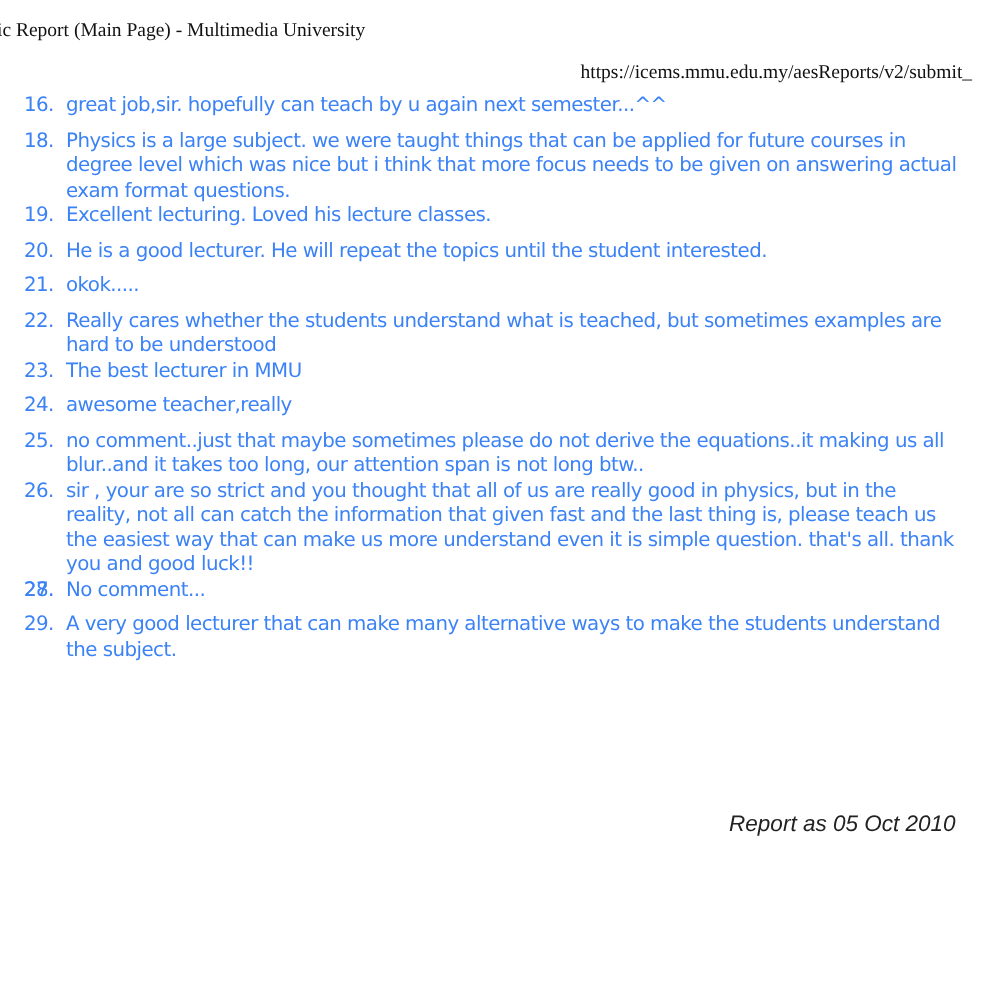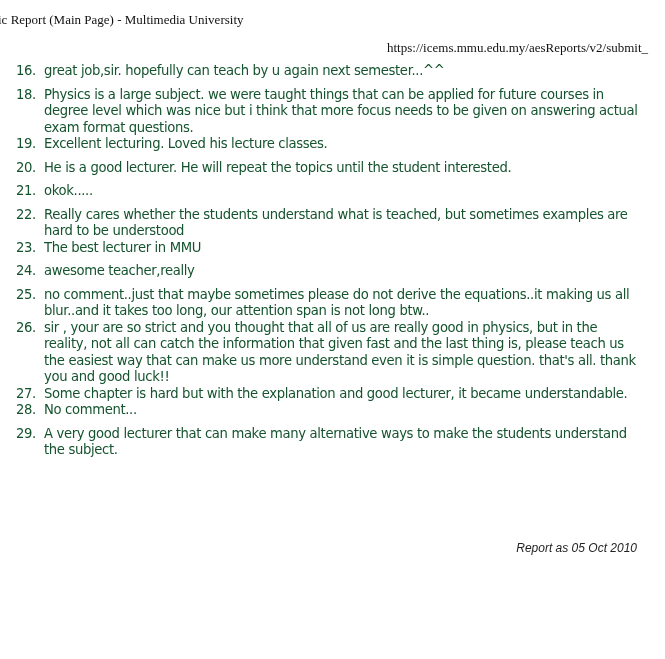--- a/index.html
+++ b/index.html
@@ -40,21 +40,21 @@
       position: absolute;
       top: 63px;
       left: 0;
       width: 640px;
       margin: 0;
       padding: 0;
       list-style: none;
       font-family: "DejaVu Sans", sans-serif;
       font-size: 13.2px;
       line-height: 16.5px;
-      color: #14532d;
+      color: #3b82f6;
       letter-spacing: -0.35px;
     }
     .comments li {
       position: relative;
       padding-left: 44px;
       margin: 0;
     }
     .comments li .num {
       position: absolute;
       left: 16px;
@@ -63,21 +63,21 @@
     }
     .comments li.gap {
       margin-bottom: 7px;
     }
     .footer-note {
       position: absolute;
       top: 541px;
       right: 28px;
       font-family: "Liberation Sans", sans-serif;
       font-style: italic;
-      font-size: 12px;
+      font-size: 15px;
       color: #222;
     }
   </style>
 </head>
 <body>
 
 <div class="print-header">
   <span class="title">ic Report (Main Page) - Multimedia University</span>
   <span class="url">https://icems.mmu.edu.my/aesReports/v2/submit_</span>
 </div>
@@ -118,21 +118,20 @@
   <li>
     <span class="num">25.</span>
     <span>no comment..just that maybe sometimes please do not derive the equations..it making us all blur..and it takes too long, our attention span is not long btw..</span>
   </li>
   <li>
     <span class="num">26.</span>
     <span>sir , your are so strict and you thought that all of us are really good in physics, but in the reality, not all can catch the information that given fast and the last thing is, please teach us the easiest way that can make us more understand even it is simple question. that's all. thank you and good luck!!</span>
   </li>
   <li>
     <span class="num">27.</span>
-    <span>Some chapter is hard but with the explanation and good lecturer, it became understandable.</span>
   </li>
   <li class="gap">
     <span class="num">28.</span>
     <span>No comment...</span>
   </li>
   <li>
     <span class="num">29.</span>
     <span>A very good lecturer that can make many alternative ways to make the students understand the subject.</span>
   </li>
 </ol>

